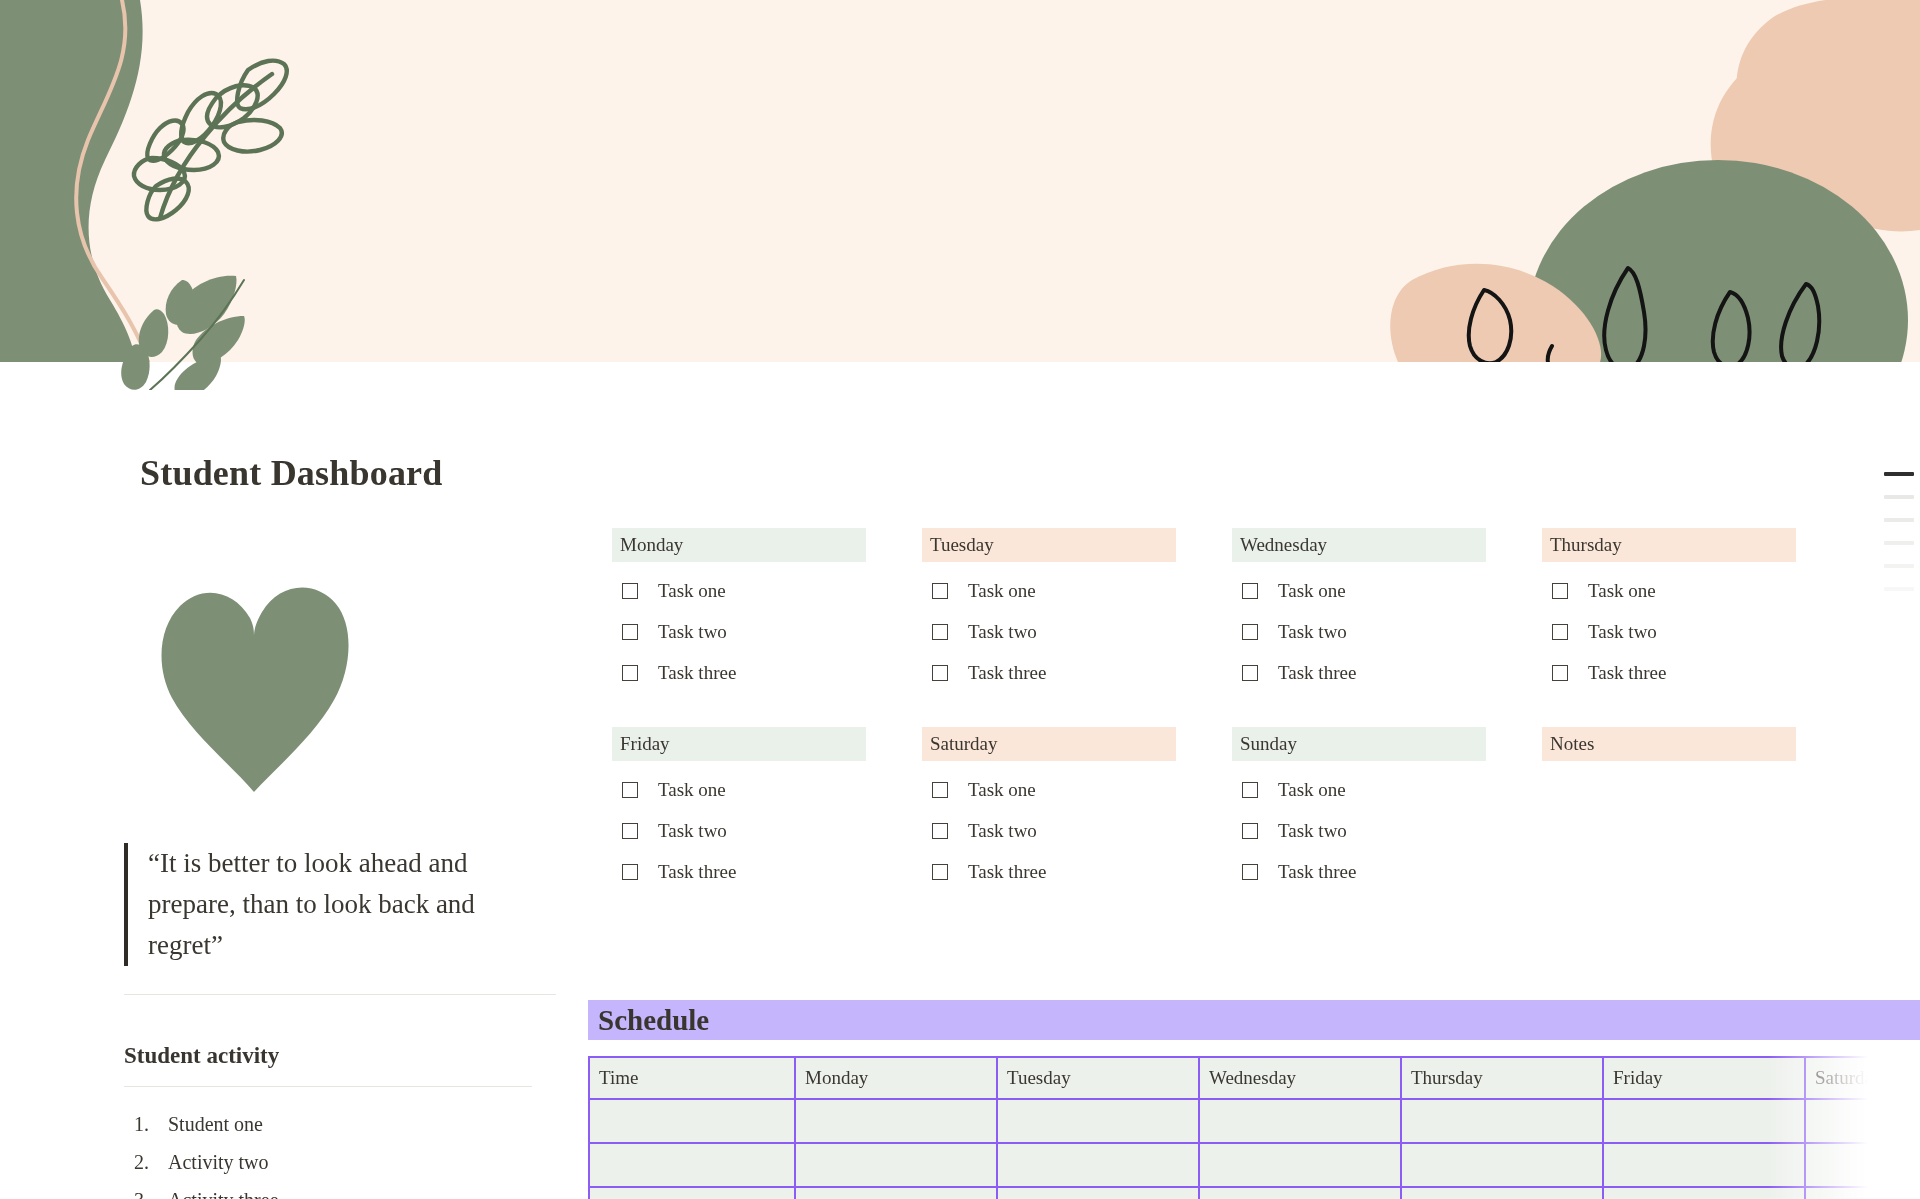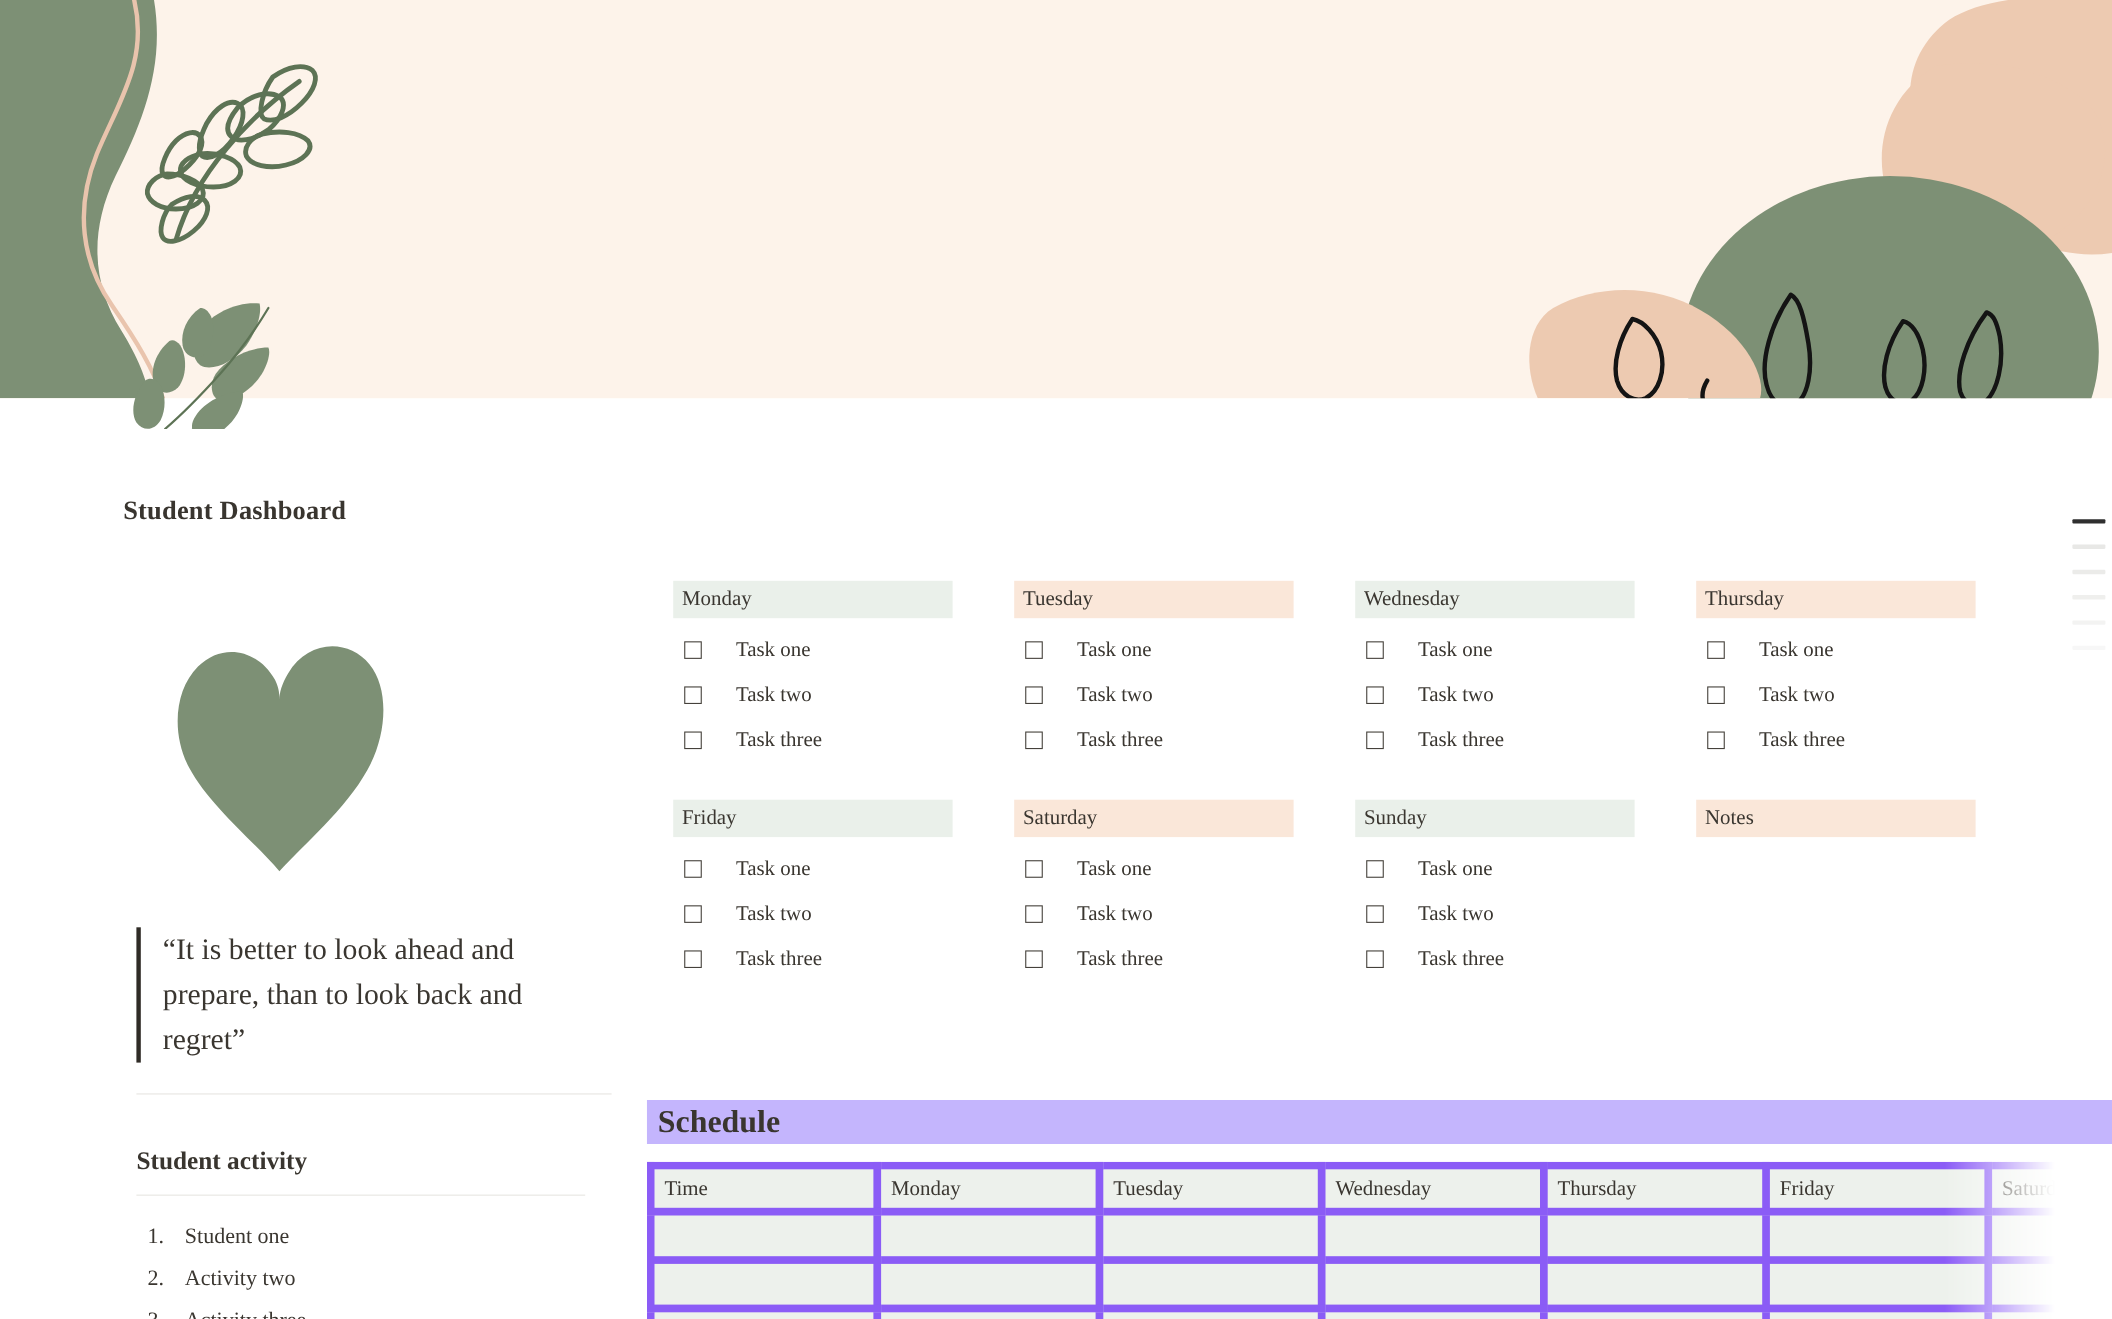--- a/index.html
+++ b/index.html
@@ -38,23 +38,23 @@
   .banner-svg { position: absolute; left: 0; top: 0; }
   .sprig-svg {
     position: absolute;
     left: 120px; top: 270px;
     z-index: 5;
   }
 
   
   .page-title {
     position: absolute;
-    left: 112px;
+    left: 140px;
     top: 452px;
-    font-size: 24px;
+    font-size: 36px;
     font-weight: 700;
     color: #39352f;
     letter-spacing: 0.2px;
   }
 
   
   .left-col {
     position: absolute;
     left: 124px;
     top: 555px;
@@ -136,21 +136,21 @@
     padding-left: 8px;
     font-size: 19px;
     color: #3a3630;
   }
   .day-head.green { background: #eaf0ea; }
   .day-head.peach { background: #fae7d9; }
   .task-list { margin-top: 8px; }
   .task-row {
     display: flex;
     align-items: center;
-    gap: 31px;
+    gap: 20px;
     height: 41px;
     padding-left: 10px;
   }
   .checkbox {
     width: 16px;
     height: 16px;
     border: 1.8px solid #45413b;
     background: #ffffff;
     flex: 0 0 16px;
   }
@@ -183,21 +183,21 @@
     mask-image: linear-gradient(to right, #000 0px, #000 1180px, transparent 1280px);
   }
   table.schedule-table {
     border-collapse: collapse;
     width: 1420px;
     table-layout: fixed;
     background: #edf1ec;
   }
   table.schedule-table th,
   table.schedule-table td {
-    border: 7px solid #8b5cf6;
+    border: 2px solid #8b5cf6;
     text-align: left;
     padding: 0 0 0 9px;
     font-weight: 400;
     font-size: 19px;
     color: #3a3630;
   }
   table.schedule-table th { height: 42px; }
   table.schedule-table td { height: 44px; }
   table.schedule-table col.c-time { width: 206px; }
   table.schedule-table col.c-day  { width: 202px; }

